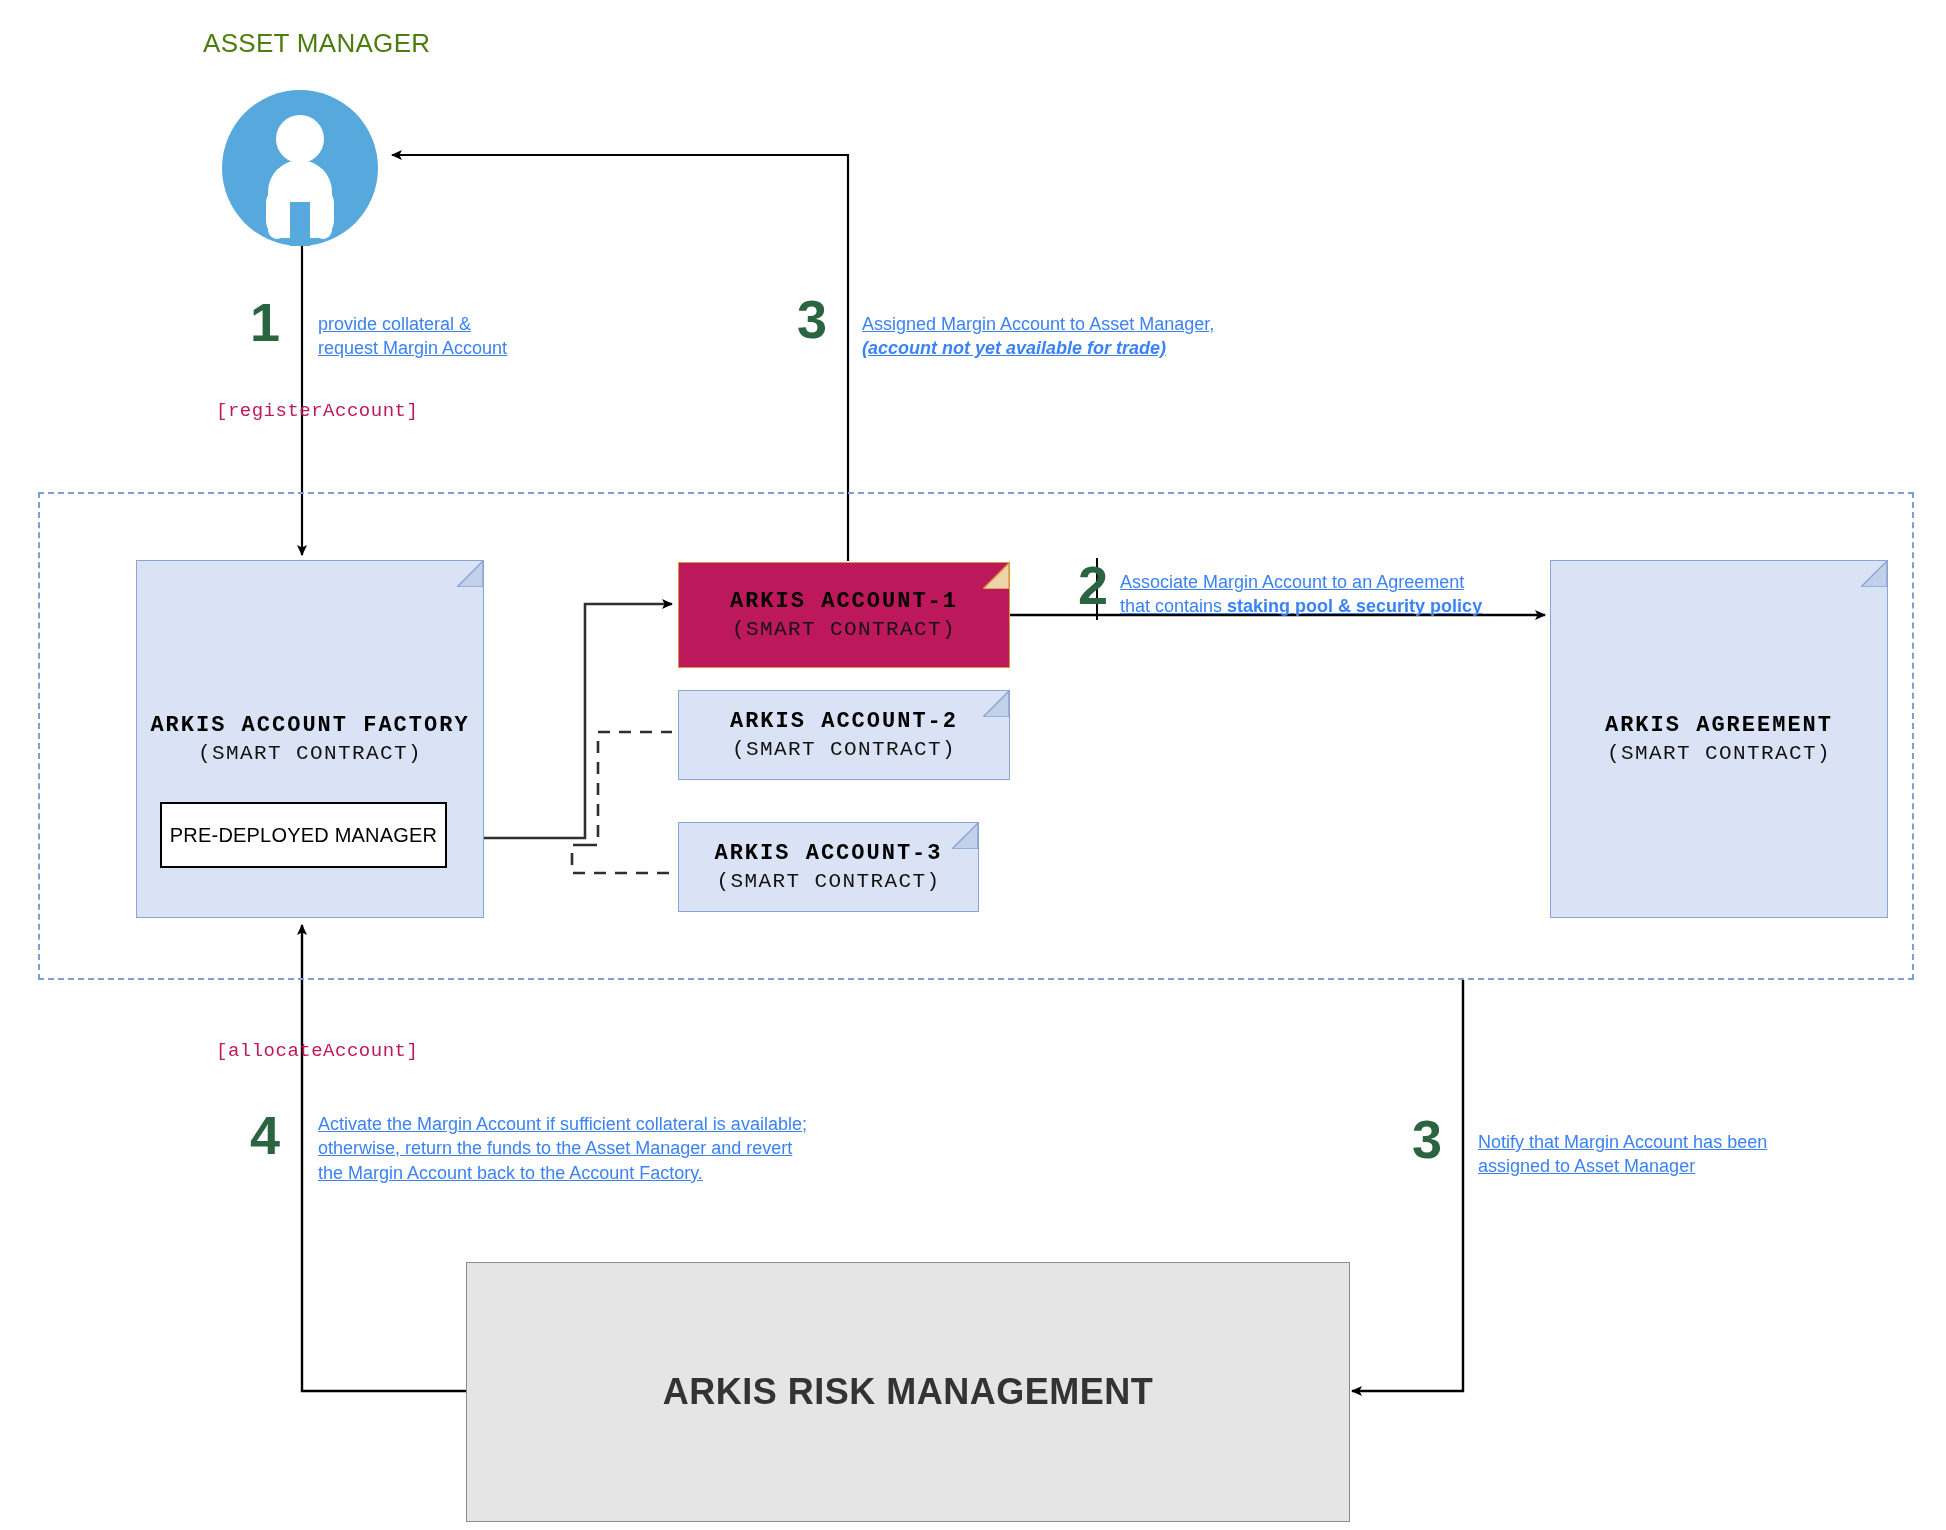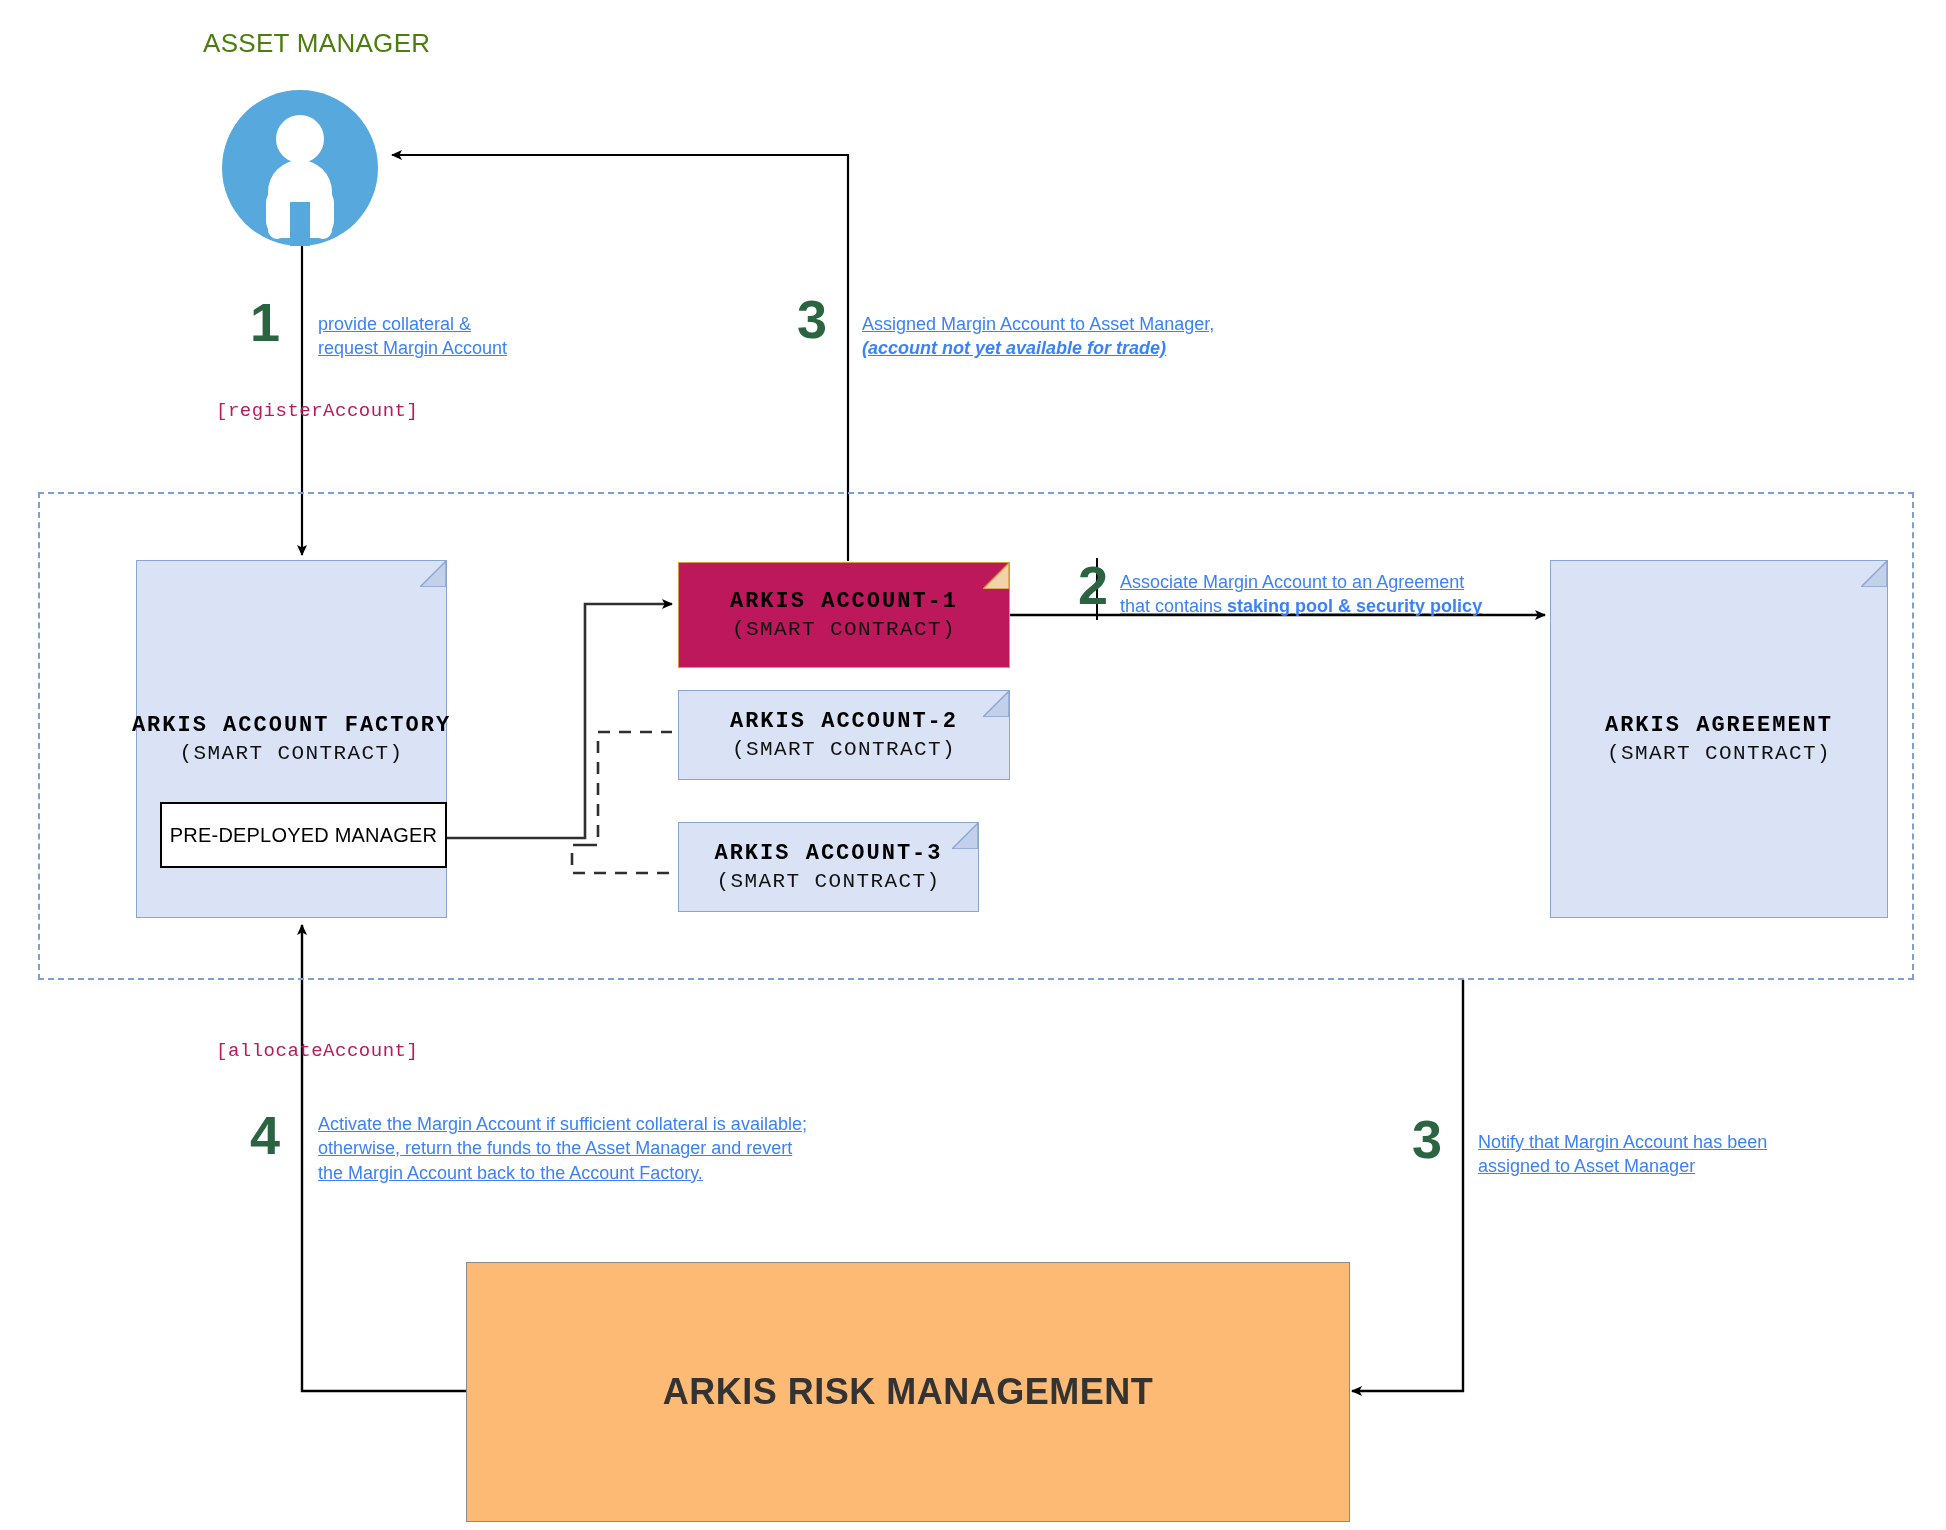--- a/index.html
+++ b/index.html
@@ -109,21 +109,21 @@
     display: flex;
     align-items: center;
     justify-content: center;
     font-family: "Liberation Sans", sans-serif;
     font-size: 20px;
     color: #000000;
     letter-spacing: 0.2px;
     white-space: nowrap;
   }
   .grey-node {
-    background: #fdba74;
+    background: #e5e5e5;
     border: 1.6px solid #8c8c8c;
     display: flex;
     align-items: center;
     justify-content: center;
   }
   .grey-node-title {
     font-family: "Liberation Sans", sans-serif;
     font-size: 36px;
     font-weight: bold;
     color: #333333;
@@ -196,21 +196,21 @@
     <div>request Margin Account</div>
   </div>
   <div class="code-label abs" style="left:216px; top:400px;">[registerAccount]</div>
 
   <div class="step-num abs" style="left:797px; top:292px;">3</div>
   <div class="step-text abs" style="left:862px; top:312px;">
     <div>Assigned Margin Account to Asset Manager,</div>
     <div style="font-weight:bold; font-style:italic;">(account not yet available for trade)</div>
   </div>
 
-  <div class="node blue-node" style="left:136px; top:560px; width:311px; height:358px;">
+  <div class="node blue-node" style="left:136px; top:560px; width:348px; height:358px;">
     <svg class="fold" viewBox="0 0 26 26">
       <path d="M0,0 L26,26 L0,26 Z" fill="#c3d0ea" stroke="#8aa4d4" stroke-width="1.4" transform="translate(26,0) scale(-1,1)"></path>
     </svg>
     <div class="node-title">ARKIS ACCOUNT FACTORY</div>
     <div class="node-sub">(SMART CONTRACT)</div>
   </div>
   <div class="inner-box" style="left:160px; top:802px; width:287px; height:66px;">
     <span>PRE-DEPLOYED MANAGER</span>
   </div>
 

